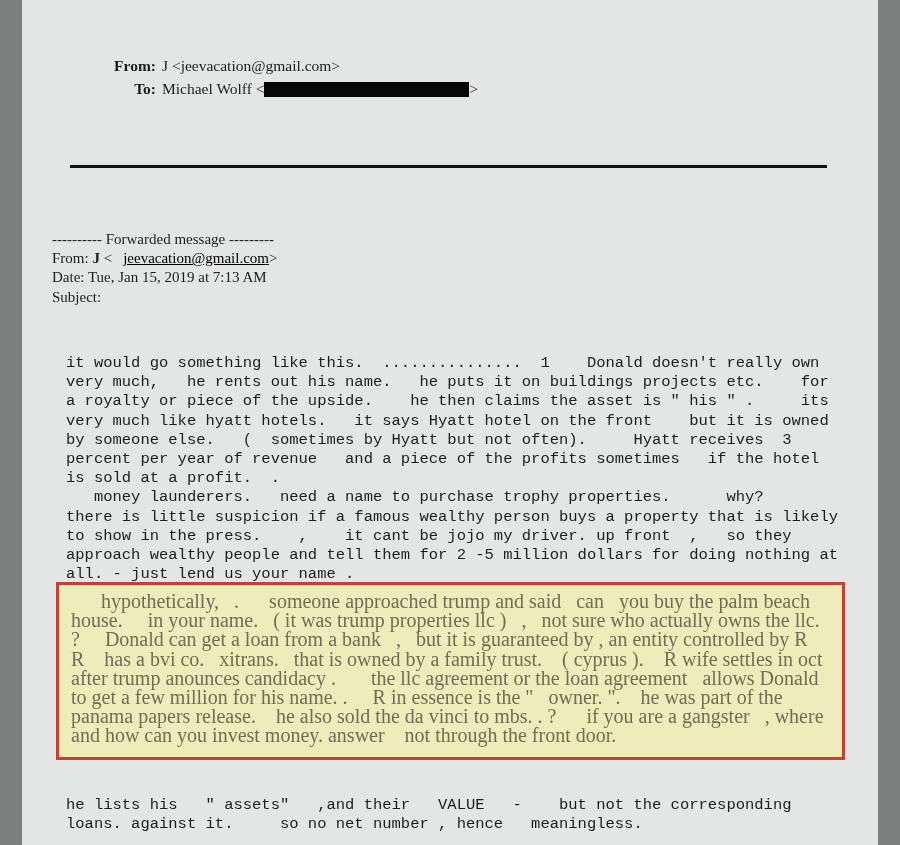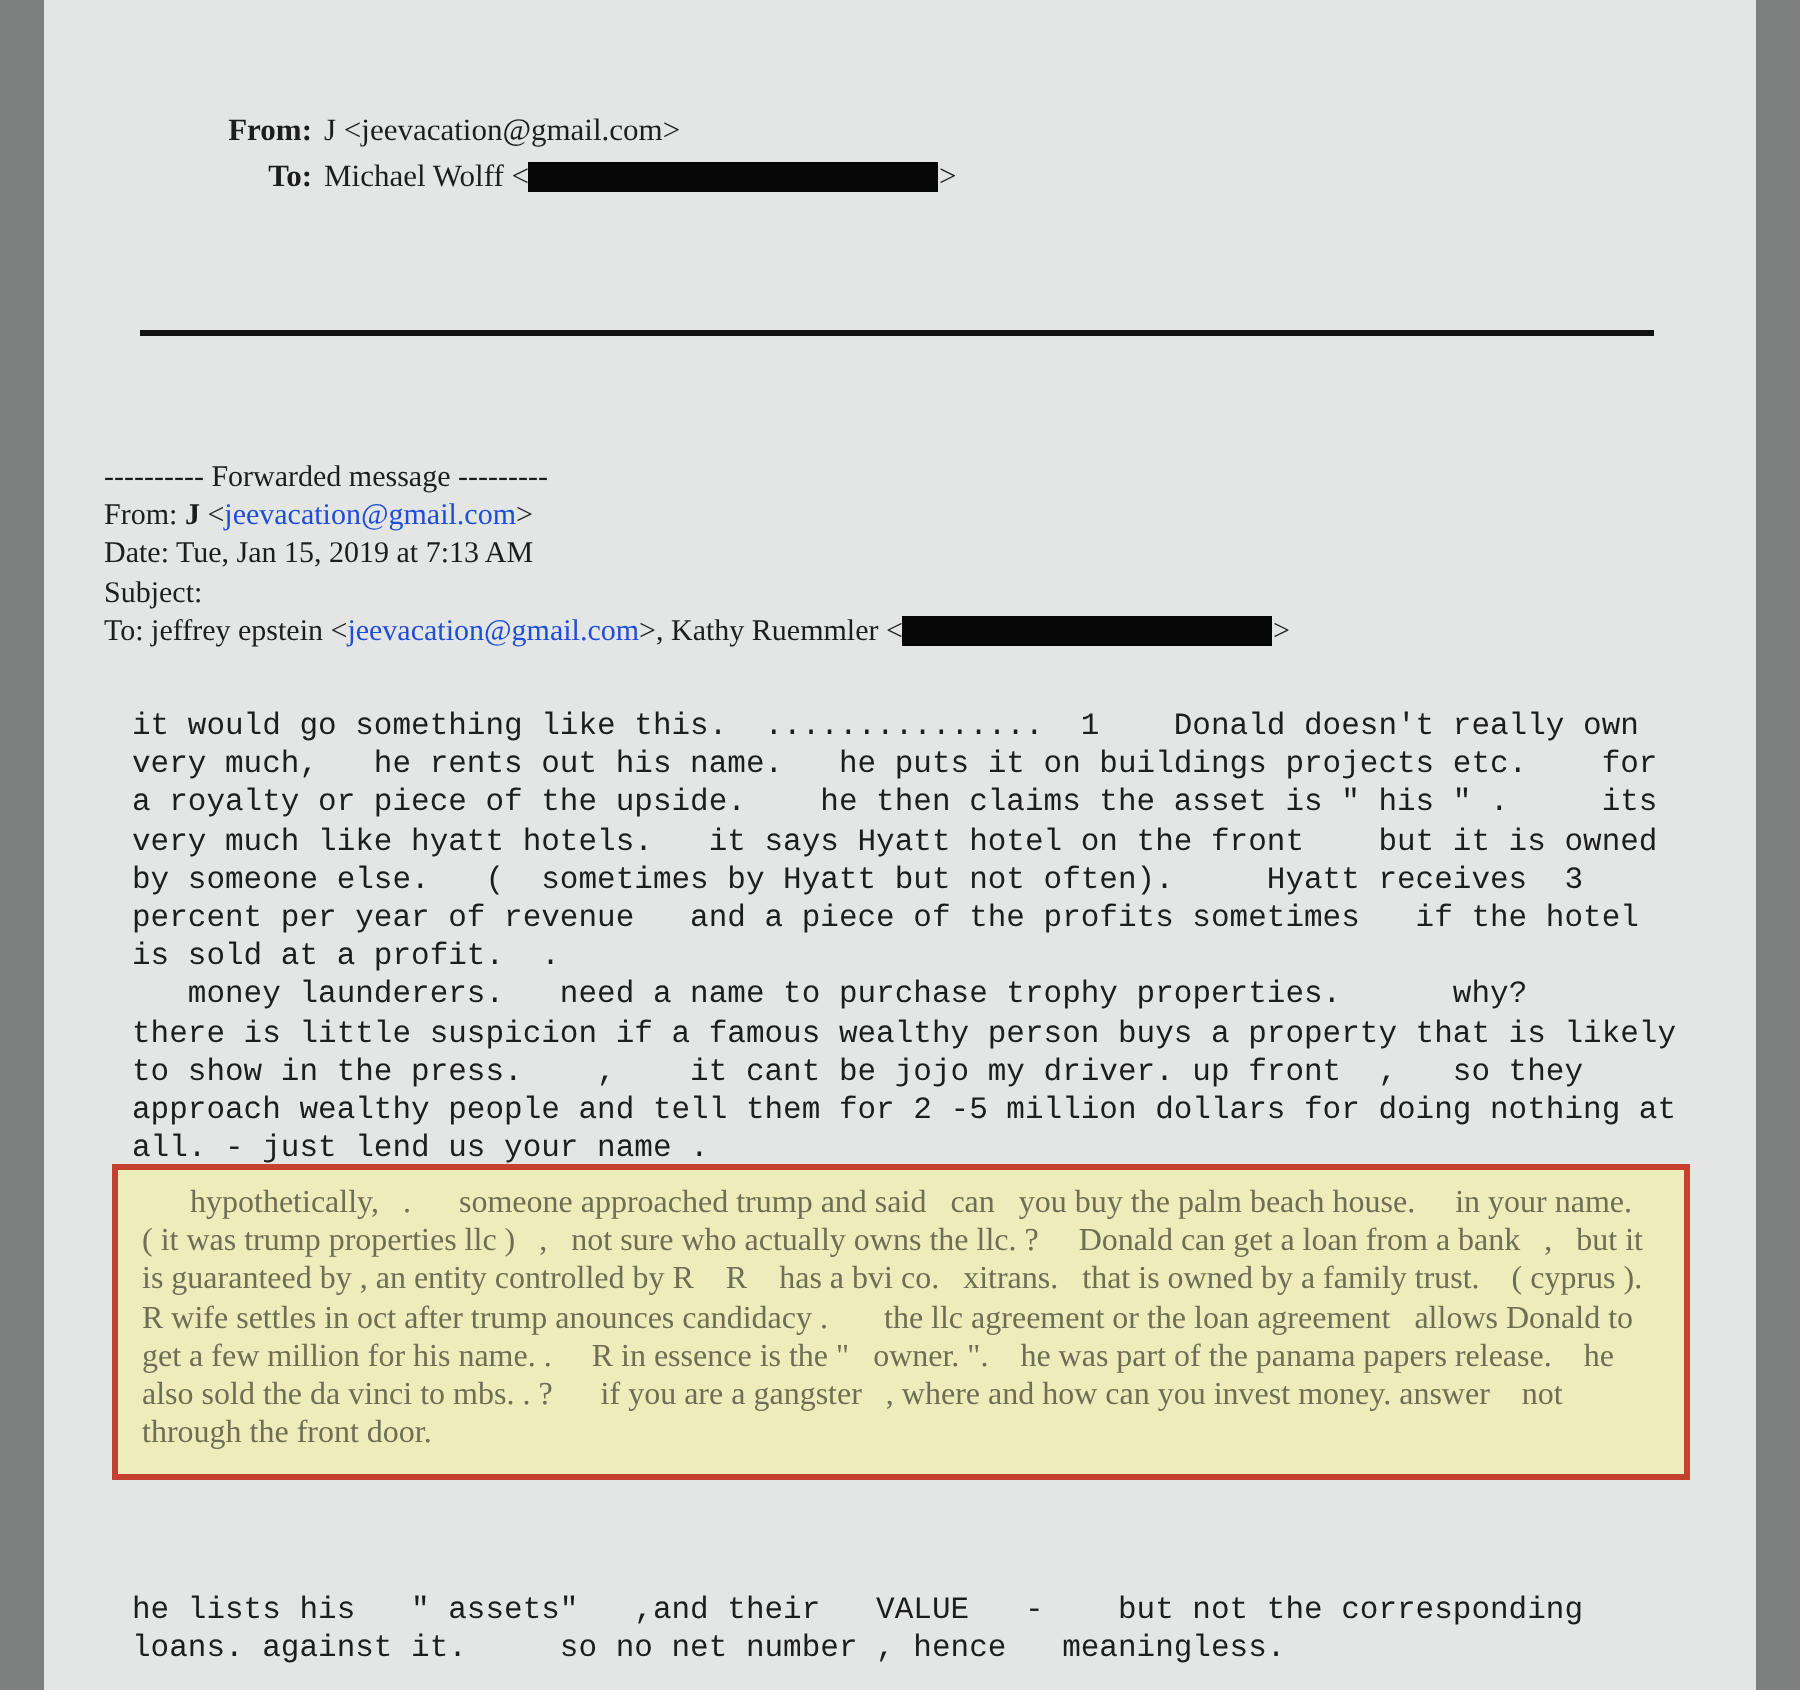--- a/index.html
+++ b/index.html
@@ -15,39 +15,39 @@
 
   .email-header { position:absolute; top:54px; left:68px; font-size:15.5px; }
   .email-header .row { line-height:23.2px; white-space:nowrap; }
   .email-header .lbl { display:inline-block; width:88px; text-align:right; font-weight:bold; margin-right:6px; }
 
   .divider { position:absolute; top:165px; left:70px; width:757px; height:3px; background:#121212; }
 
   .fwd { position:absolute; top:230px; left:52px; font-size:15px; }
   .fwd .row { line-height:19.2px; white-space:nowrap; }
 
-  a.maillink { color:#1d4ed8; cursor:pointer; }
+  a.maillink { color:#000000; text-decoration:underline; cursor:pointer;margin-left:11px; }
 
   .redact { display:inline-block; background:#060606; height:15px; vertical-align:-3px; }
   .redact.r1 { width:205px; }
   .redact.r2 { width:185px; }
 
   .bodytext {
     position:absolute; left:66px; width:776px;
     font-size:15.5px; line-height:19.2px; white-space:pre-wrap;font-family:Liberation Mono, monospace;
   }
   .para1 { top:354px; }
   .para2 { top:739px; }
   .para3 { top:796px; }
 
   .hlbox {
     position:absolute; top:582px; left:56px; width:789px; box-sizing:border-box;
     border:3px solid #c5402e; background:#eeecbb;
     padding:7px 12px 11px 12px;
-    font-size:16px; line-height:19.2px; white-space:pre-wrap;
+    font-size:20px; line-height:19.2px; white-space:pre-wrap;
     color:#6e6e54;
   }
   .bold { font-weight:bold; }
 </style>
 </head>
 <body>
 
 <div class="page">
   <div class="gutter left"></div>
   <div class="gutter right"></div>
@@ -67,23 +67,20 @@
     <div class="row">---------- Forwarded message ---------</div>
     <div class="row">
       <span>From: </span><span class="bold">J</span><span> &lt;</span><a class="maillink">jeevacation@gmail.com</a><span>&gt;</span>
     </div>
     <div class="row">
       <span>Date: </span><span>Tue, Jan 15, 2019 at 7:13 AM</span>
     </div>
     <div class="row">
       <span>Subject:</span>
     </div>
-    <div class="row">
-      <span>To: </span><span>jeffrey epstein &lt;</span><a class="maillink">jeevacation@gmail.com</a><span>&gt;, Kathy Ruemmler &lt;</span><span class="redact r2"></span><span>&gt;</span>
-    </div>
   </div>
 
   <div class="bodytext para1">it would go something like this.  ...............  1    Donald doesn't really own very much,   he rents out his name.   he puts it on buildings projects etc.    for a royalty or piece of the upside.    he then claims the asset is " his " .     its very much like hyatt hotels.   it says Hyatt hotel on the front    but it is owned by someone else.   (  sometimes by Hyatt but not often).     Hyatt receives  3 percent per year of revenue   and a piece of the profits sometimes   if the hotel is sold at a profit.  .
    money launderers.   need a name to purchase trophy properties.      why?    there is little suspicion if a famous wealthy person buys a property that is likely to show in the press.    ,    it cant be jojo my driver. up front  ,   so they approach wealthy people and tell them for 2 -5 million dollars for doing nothing at all. - just lend us your name .
 -    and the person get the positive press.      so and so bought the   most expensive painting.   sold the most expensive painting, house., diamond.   etc.    -ex    the GANZ art collection    was bought and sold by Joe Lewis.
 .    all the publicity was the ganz family estate.   selling etc.</div>
 
   <div class="hlbox">      hypothetically,   .      someone approached trump and said   can   you buy the palm beach house.     in your name.   ( it was trump properties llc )   ,   not sure who actually owns the llc. ?     Donald can get a loan from a bank   ,   but it is guaranteed by , an entity controlled by R    R    has a bvi co.   xitrans.   that is owned by a family trust.    ( cyprus ).    R wife settles in oct after trump anounces candidacy .       the llc agreement or the loan agreement   allows Donald to get a few million for his name. .     R in essence is the "   owner. ".    he was part of the panama papers release.    he also sold the da vinci to mbs. . ?      if you are a gangster   , where and how can you invest money. answer    not through the front door.</div>
 
 

